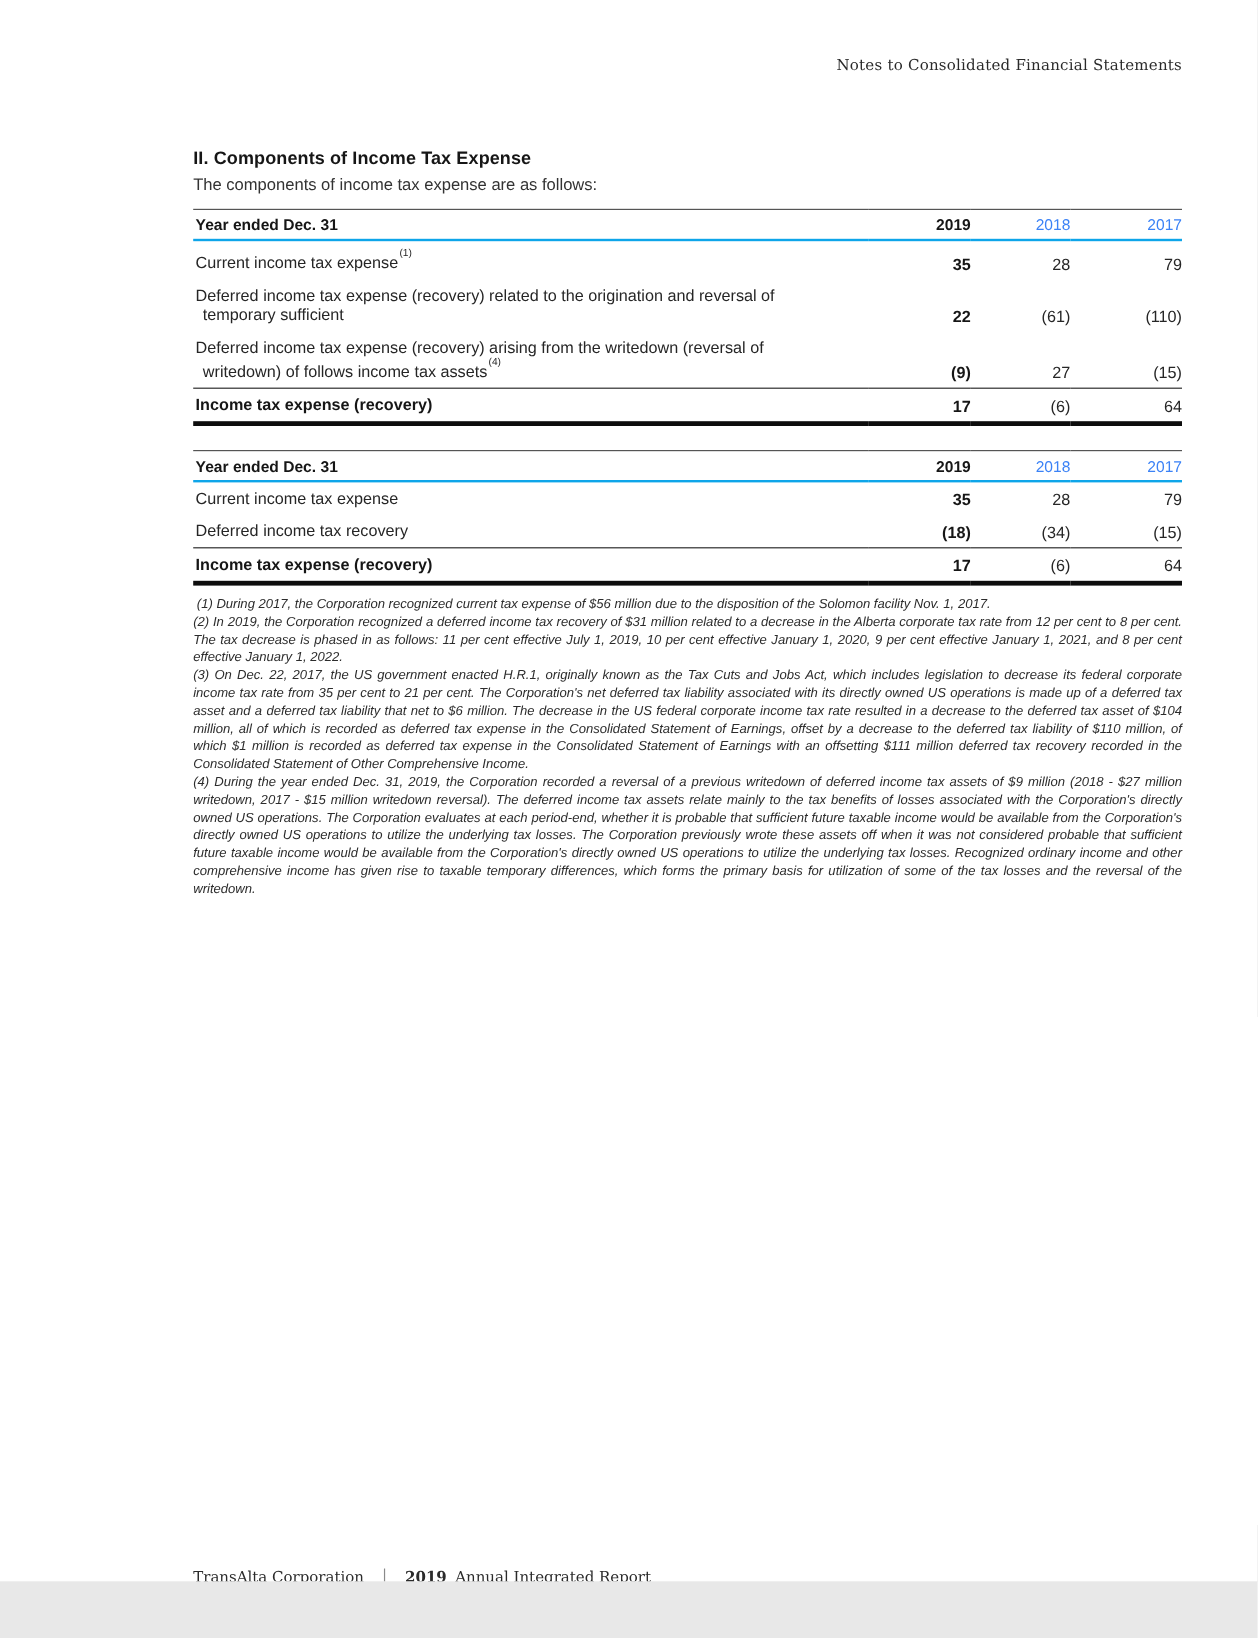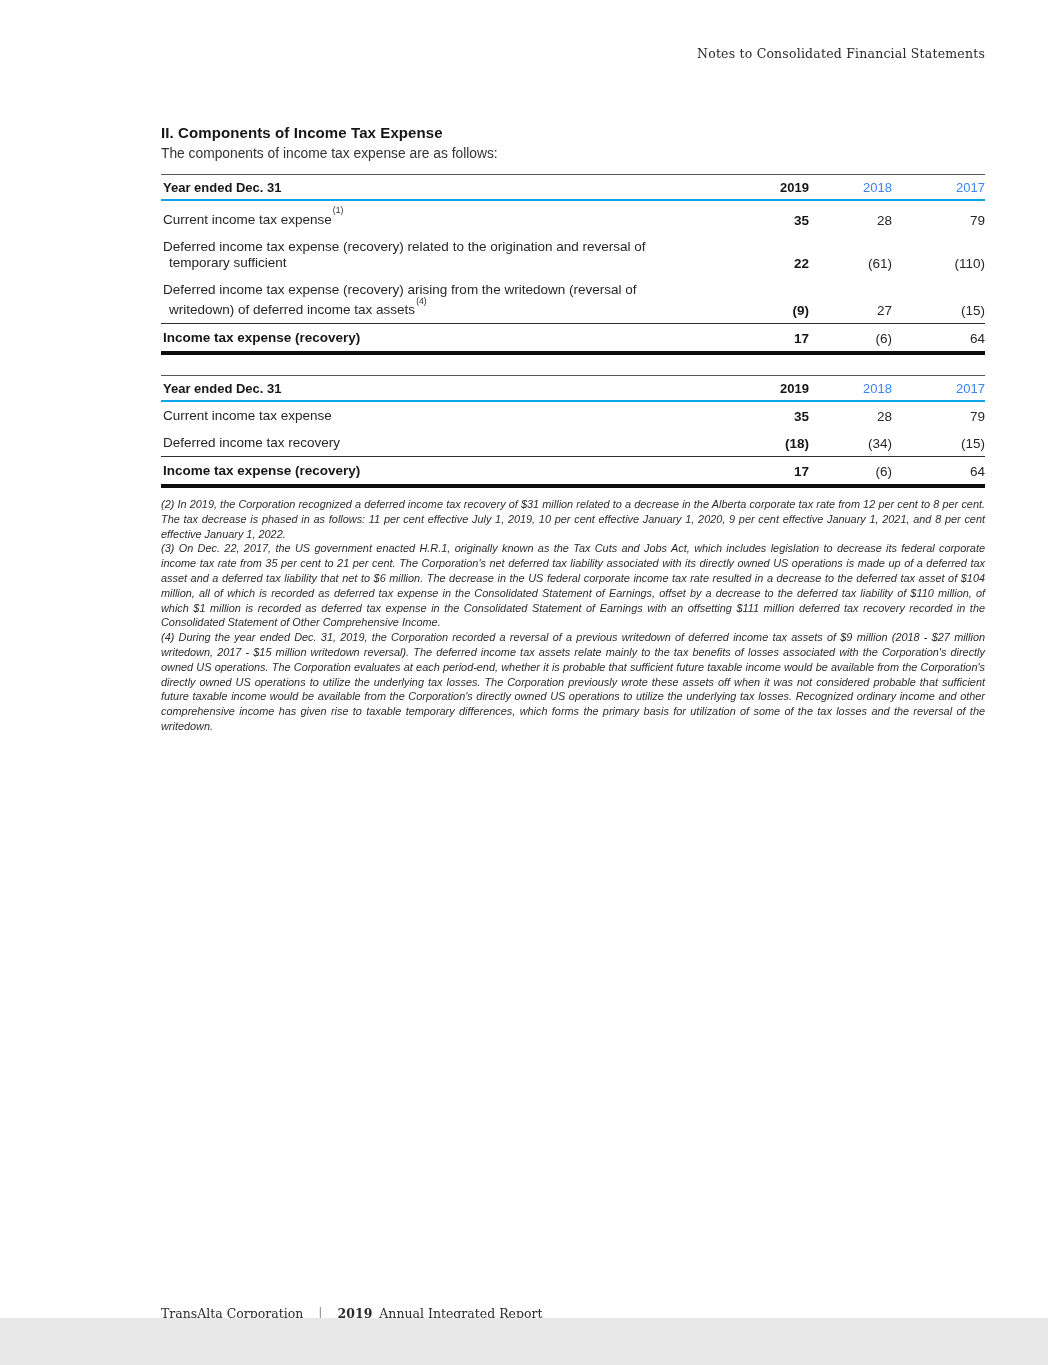--- a/index.html
+++ b/index.html
@@ -117,21 +117,21 @@
           <td class="val">28</td>
           <td class="val">79</td>
         </tr>
         <tr>
           <td class="lbl"><span>Deferred income tax expense (recovery) related to the origination and reversal of</span><br><span class="l2">temporary sufficient</span></td>
           <td class="val b">22</td>
           <td class="val">(61)</td>
           <td class="val">(110)</td>
         </tr>
         <tr>
-          <td class="lbl"><span>Deferred income tax expense (recovery) arising from the writedown (reversal of</span><br><span class="l2">writedown) of deferred income tax assets</span><sup class="fnref">(4)</sup></td>
+          <td class="lbl"><span>Deferred income tax expense (recovery) arising from the writedown (reversal of</span><br><span class="l2">writedown) of follows income tax assets</span><sup class="fnref">(4)</sup></td>
           <td class="val b">(9)</td>
           <td class="val">27</td>
           <td class="val">(15)</td>
         </tr>
         <tr class="total">
           <td class="lbl">Income tax expense (recovery)</td>
           <td class="val b">17</td>
           <td class="val">(6)</td>
           <td class="val">64</td>
         </tr>
@@ -169,20 +169,21 @@
         <tr class="total">
           <td class="lbl">Income tax expense (recovery)</td>
           <td class="val b">17</td>
           <td class="val">(6)</td>
           <td class="val">64</td>
         </tr>
       </tbody>
     </table>
 
     <div class="footnotes">
+      <p class="first">(1) During 2017, the Corporation recognized current tax expense of $56 million due to the disposition of the Solomon facility Nov. 1, 2017.</p>
       <p>(2) In 2019, the Corporation recognized a deferred income tax recovery of $31 million related to a decrease in the Alberta corporate tax rate from 12 per cent to 8 per cent. The tax decrease is phased in as follows: 11 per cent effective July 1, 2019, 10 per cent effective January 1, 2020, 9 per cent effective January 1, 2021, and 8 per cent effective January 1, 2022.</p>
       <p>(3) On Dec. 22, 2017, the US government enacted H.R.1, originally known as the Tax Cuts and Jobs Act, which includes legislation to decrease its federal corporate income tax rate from 35 per cent to 21 per cent. The Corporation's net deferred tax liability associated with its directly owned US operations is made up of a deferred tax asset and a deferred tax liability that net to $6 million. The decrease in the US federal corporate income tax rate resulted in a decrease to the deferred tax asset of $104 million, all of which is recorded as deferred tax expense in the Consolidated Statement of Earnings, offset by a decrease to the deferred tax liability of $110 million, of which $1 million is recorded as deferred tax expense in the Consolidated Statement of Earnings with an offsetting $111 million deferred tax recovery recorded in the Consolidated Statement of Other Comprehensive Income.</p>
       <p>(4) During the year ended Dec. 31, 2019, the Corporation recorded a reversal of a previous writedown of deferred income tax assets of $9 million (2018 - $27 million writedown, 2017 - $15 million writedown reversal). The deferred income tax assets relate mainly to the tax benefits of losses associated with the Corporation's directly owned US operations. The Corporation evaluates at each period-end, whether it is probable that sufficient future taxable income would be available from the Corporation's directly owned US operations to utilize the underlying tax losses. The Corporation previously wrote these assets off when it was not considered probable that sufficient future taxable income would be available from the Corporation's directly owned US operations to utilize the underlying tax losses. Recognized ordinary income and other comprehensive income has given rise to taxable temporary differences, which forms the primary basis for utilization of some of the tax losses and the reversal of the writedown.</p>
     </div>
 
   </div>
 
   <div class="page-footer">
     <div class="footer-left">
       <span>TransAlta Corporation</span>

